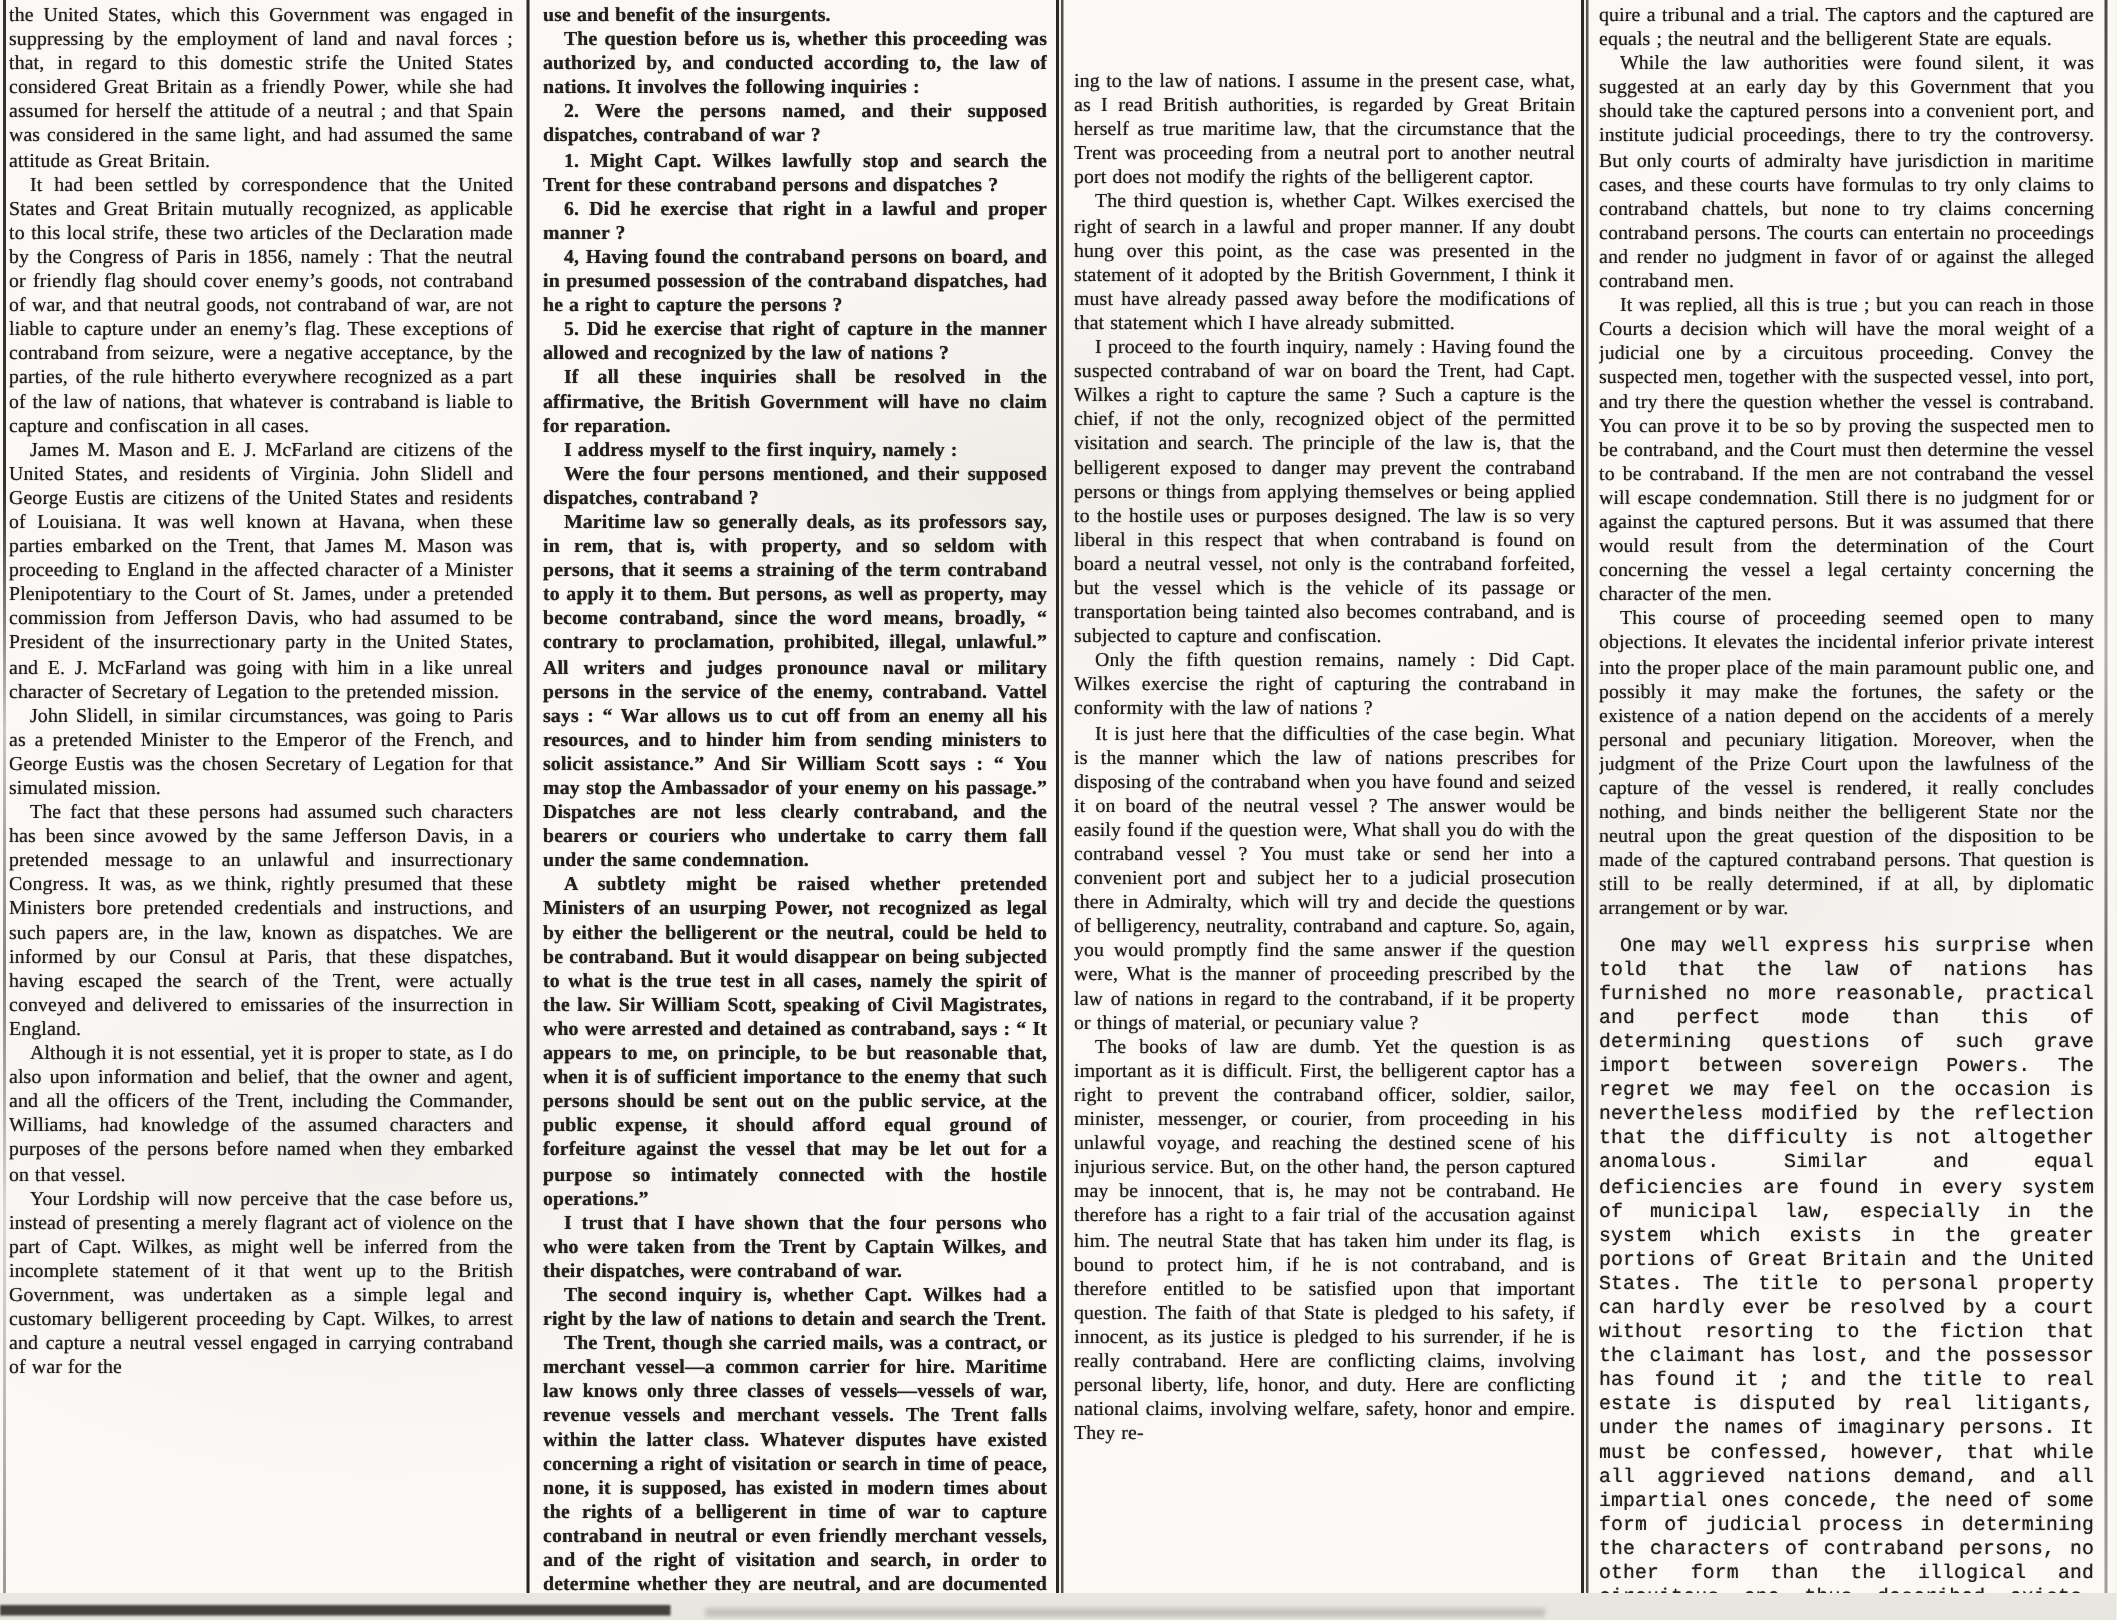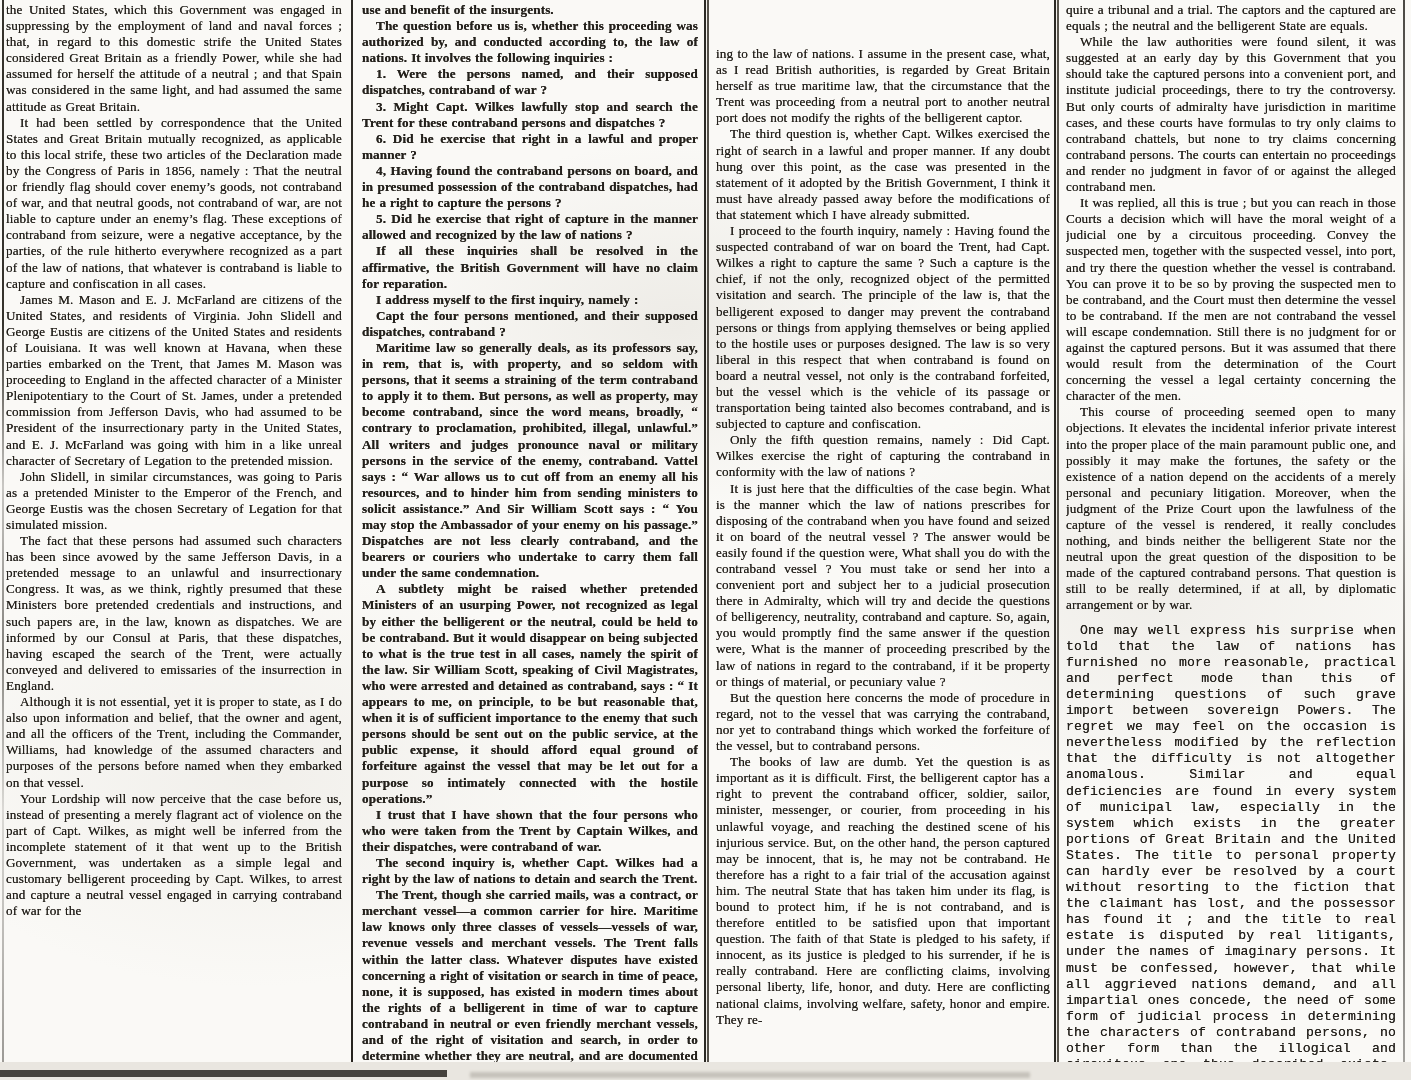--- a/index.html
+++ b/index.html
@@ -50,42 +50,41 @@
       <p class="par">James M. Mason and E. J. McFarland are citizens of the United States, and residents of Virginia. John Slidell and George Eustis are citizens of the United States and residents of Louisiana. It was well known at Havana, when these parties embarked on the Trent, that James M. Mason was proceeding to England in the affected character of a Minister Plenipotentiary to the Court of St. James, under a pretended commission from Jefferson Davis, who had assumed to be President of the insurrectionary party in the United States, and E. J. McFarland was going with him in a like unreal character of Secretary of Legation to the pretended mission.</p>
       <p class="par">John Slidell, in similar circumstances, was going to Paris as a pretended Minister to the Emperor of the French, and George Eustis was the chosen Secretary of Legation for that simulated mission.</p>
       <p class="par">The fact that these persons had assumed such characters has been since avowed by the same Jefferson Davis, in a pretended message to an unlawful and insurrectionary Congress. It was, as we think, rightly presumed that these Ministers bore pretended credentials and instructions, and such papers are, in the law, known as dispatches. We are informed by our Consul at Paris, that these dispatches, having escaped the search of the Trent, were actually conveyed and delivered to emissaries of the insurrection in England.</p>
       <p class="par">Although it is not essential, yet it is proper to state, as I do also upon information and belief, that the owner and agent, and all the officers of the Trent, including the Commander, Williams, had knowledge of the assumed characters and purposes of the persons before named when they embarked on that vessel.</p>
       <p class="par">Your Lordship will now perceive that the case before us, instead of presenting a merely flagrant act of violence on the part of Capt. Wilkes, as might well be inferred from the incomplete statement of it that went up to the British Government, was undertaken as a simple legal and customary belligerent proceeding by Capt. Wilkes, to arrest and capture a neutral vessel engaged in carrying contraband of war for the</p>
     </div>
   <div class="vrule vrule-1"></div>
   <div class="col col-2">
       <p class="par flush">use and benefit of the insurgents.</p>
       <p class="par">The question before us is, whether this proceeding was authorized by, and conducted according to, the law of nations.  It involves the following inquiries :</p>
-      <p class="par">1. Were the persons named, and their supposed dispatches, contraband of war ?</p>
-      <p class="par">3. Might Capt. Wilkes lawfully stop and search the Trent for these contraband persons and dispatches ?</p>
+      <p class="par">2. Were the persons named, and their supposed dispatches, contraband of war ?</p>
+      <p class="par">1. Might Capt. Wilkes lawfully stop and search the Trent for these contraband persons and dispatches ?</p>
       <p class="par">6. Did he exercise that right in a lawful and proper manner ?</p>
       <p class="par">4, Having found the contraband persons on board, and in presumed possession of the contraband dispatches, had he a right to capture the persons ?</p>
       <p class="par">5. Did he exercise that right of capture in the manner allowed and recognized by the law of nations ?</p>
       <p class="par">If all these inquiries shall be resolved in the affirmative, the British Government will have no claim for reparation.</p>
       <p class="par">I address myself to the first inquiry, namely :</p>
-      <p class="par">Capt the four persons mentioned, and their supposed dispatches, contraband ?</p>
+      <p class="par">Were the four persons mentioned, and their supposed dispatches, contraband ?</p>
       <p class="par">Maritime law so generally deals, as its professors say, in rem, that is, with property, and so seldom with persons, that it seems a straining of the term contraband to apply it to them.  But persons, as well as property, may become contraband, since the word means, broadly, “ contrary to proclamation, prohibited, illegal, unlawful.”  All writers and judges pronounce naval or military persons in the service of the enemy, contraband.  Vattel says : “ War allows us to cut off from an enemy all his resources, and to hinder him from sending ministers to solicit assistance.”  And Sir William Scott says : “ You may stop the Ambassador of your enemy on his passage.”  Dispatches are not less clearly contraband, and the bearers or couriers who undertake to carry them fall under the same condemnation.</p>
       <p class="par">A subtlety might be raised whether pretended Ministers of an usurping Power, not recognized as legal by either the belligerent or the neutral, could be held to be contraband.  But it would disappear on being subjected to what is the true test in all cases, namely the spirit of the law.  Sir William Scott, speaking of Civil Magistrates, who were arrested and detained as contraband, says : “ It appears to me, on principle, to be but reasonable that, when it is of sufficient importance to the enemy that such persons should be sent out on the public service, at the public expense, it should afford equal ground of forfeiture against the vessel that may be let out for a purpose so intimately connected with the hostile operations.”</p>
       <p class="par">I trust that I have shown that the four persons who who were taken from the Trent by Captain Wilkes, and their dispatches, were contraband of war.</p>
       <p class="par">The second inquiry is, whether Capt. Wilkes had a right by the law of nations to detain and search the Trent.</p>
       <p class="par">The Trent, though she carried mails, was a contract, or merchant vessel—a common carrier for hire.  Maritime law knows only three classes of vessels—vessels of war, revenue vessels and merchant vessels.  The Trent falls within the latter class.  Whatever disputes have existed concerning a right of visitation or search in time of peace, none, it is supposed, has existed in modern times about the rights of a belligerent in time of war to capture contraband in neutral or even friendly merchant vessels, and of the right of visitation and search, in order to determine whether they are neutral, and are documented as such accord-</p>
     </div>
   <div class="vrule vrule-2"></div>
   <div class="col col-3">
       <p class="par flush">ing to the law of nations.  I assume in the present case, what, as I read British authorities, is regarded by Great Britain herself as true maritime law, that the circumstance that the Trent was proceeding from a neutral port to another neutral port does not modify the rights of the belligerent captor.</p>
       <p class="par">The third question is, whether Capt. Wilkes exercised the right of search in a lawful and proper manner.  If any doubt hung over this point, as the case was presented in the statement of it adopted by the British Government, I think it must have already passed away before the modifications of that statement which I have already submitted.</p>
       <p class="par">I proceed to the fourth inquiry, namely : Having found the suspected contraband of war on board the Trent, had Capt. Wilkes a right to capture the same ? Such a capture is the chief, if not the only, recognized object of the permitted visitation and search. The principle of the law is, that the belligerent exposed to danger may prevent the contraband persons or things from applying themselves or being applied to the hostile uses or purposes designed.  The law is so very liberal in this respect that when contraband is found on board a neutral vessel, not only is the contraband forfeited, but the vessel which is the vehicle of its passage or transportation being tainted also becomes contraband, and is subjected to capture and confiscation.</p>
       <p class="par">Only the fifth question remains, namely : Did Capt. Wilkes exercise the right of capturing the contraband in conformity with the law of nations ?</p>
       <p class="par">It is just here that the difficulties of the case begin. What is the manner which the law of nations prescribes for disposing of the contraband when you have found and seized it on board of the neutral vessel ? The answer would be easily found if the question were, What shall you do with the contraband vessel ?  You must take or send her into a convenient port and subject her to a judicial prosecution there in Admiralty, which will try and decide the questions of belligerency, neutrality, contraband and capture.  So, again, you would promptly find the same answer if the question were, What is the manner of proceeding prescribed by the law of nations in regard to the contraband, if it be property or things of material, or pecuniary value ?</p>
-      <p class="par">But the question here concerns the mode of procedure in regard, not to the vessel that was carrying the contraband, nor yet to contraband things which worked the forfeiture of the vessel, but to contraband persons.</p>
       <p class="par">The books of law are dumb.  Yet the question is as important as it is difficult.  First, the belligerent captor has a right to prevent the contraband officer, soldier, sailor, minister, messenger, or courier, from proceeding in his unlawful voyage, and reaching the destined scene of his injurious service.  But, on the other hand, the person captured may be innocent, that is, he may not be contraband.  He therefore has a right to a fair trial of the accusation against him. The neutral State that has taken him under its flag, is bound to protect him, if he is not contraband, and is therefore entitled to be satisfied upon that important question.  The faith of that State is pledged to his safety, if innocent, as its justice is pledged to his surrender, if he is really contraband.  Here are conflicting claims, involving personal liberty, life, honor, and duty.  Here are conflicting national claims, involving welfare, safety, honor and empire.  They re-</p>
     </div>
   <div class="vrule vrule-3"></div>
   <div class="col col-4">
       <p class="par flush">quire a tribunal and a trial.  The captors and the captured are equals ; the neutral and the belligerent State are equals.</p>
       <p class="par">While the law authorities were found silent, it was suggested at an early day by this Government that you should take the captured persons into a convenient port, and institute judicial proceedings, there to try the controversy.  But only courts of admiralty have jurisdiction in maritime cases, and these courts have formulas to try only claims to contraband chattels, but none to try claims concerning contraband persons. The courts can entertain no proceedings and render no judgment in favor of or against the alleged contraband men.</p>
       <p class="par">It was replied, all this is true ; but you can reach in those Courts a decision which will have the moral weight of a judicial one by a circuitous proceeding. Convey the suspected men, together with the suspected vessel, into port, and try there the question whether the vessel is contraband.  You can prove it to be so by proving the suspected men to be contraband, and the Court must then determine the vessel to be contraband.  If the men are not contraband the vessel will escape condemnation.  Still there is no judgment for or against the captured persons.  But it was assumed that there would result from the determination of the Court concerning the vessel a legal certainty concerning the character of the men.</p>
       <p class="par">This course of proceeding seemed open to many objections.  It elevates the incidental inferior private interest into the proper place of the main paramount public one, and possibly it may make the fortunes, the safety or the existence of a nation depend on the accidents of a merely personal and pecuniary litigation.  Moreover, when the judgment of the Prize Court upon the lawfulness of the capture of the vessel is rendered, it really concludes nothing, and binds neither the belligerent State nor the neutral upon the great question of the disposition to be made of the captured contraband persons.  That question is still to be really determined, if at all, by diplomatic arrangement or by war.</p>
       <p class="par gap">One may well express his surprise when told that the law of nations has furnished no more reasonable, practical and perfect mode than this of determining questions of such grave import between sovereign Powers.  The regret we may feel on the occasion is nevertheless modified by the reflection that the difficulty is not altogether anomalous.  Similar and equal deficiencies are found in every system of municipal law, especially in the system which exists in the greater portions of Great Britain and the United States.  The title to personal property can hardly ever be resolved by a court without resorting to the fiction that the claimant has lost, and the possessor has found it ; and the title to real estate is disputed by real litigants, under the names of imaginary persons.  It must be confessed, however, that while all aggrieved nations demand, and all impartial ones concede, the need of some form of judicial process in determining the characters of contraband persons, no other form than the illogical and circuitous one thus described exists, nor has any other yet been suggested. Practically, therefore, the choice is between that judicial remedy, or no judicial remedy whatever.</p>
       <p class="par">If there be no judicial remedy, the result is that the</p>

